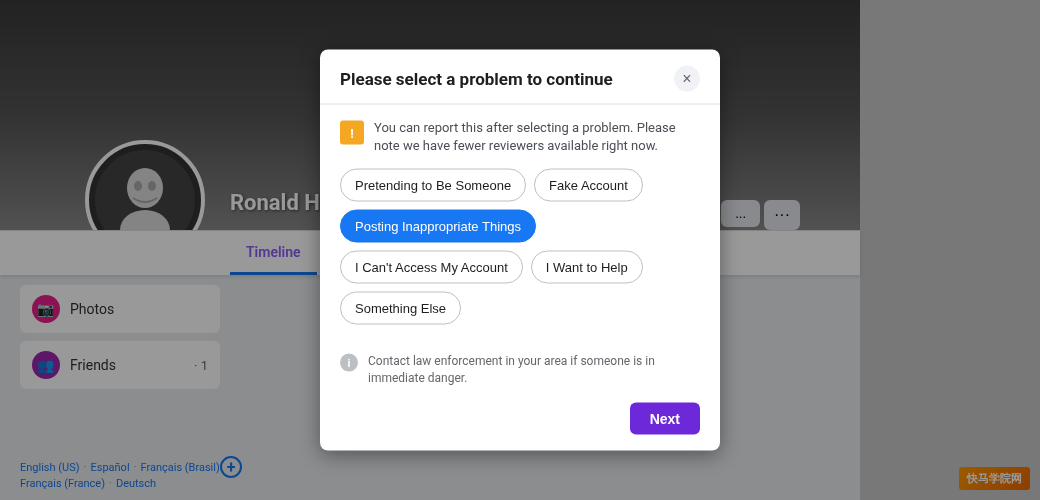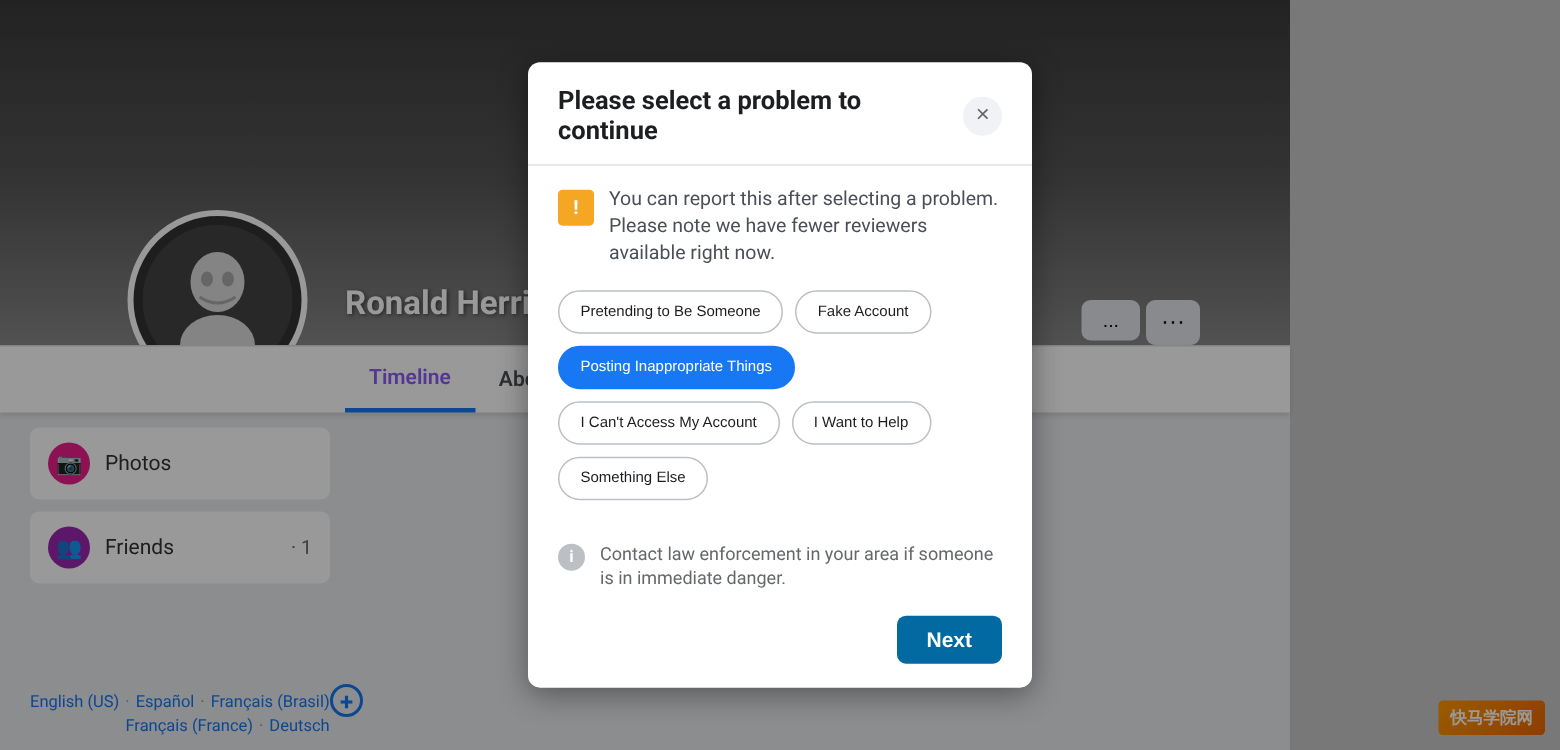--- a/index.html
+++ b/index.html
@@ -212,21 +212,21 @@
       background: rgba(0,0,0,0.4);
       z-index: 10;
     }
 
     
     .modal {
       position: absolute;
       top: 50%;
       left: 50%;
       transform: translate(-50%, -50%);
-      width: 336px;
+      width: 400px;
       background: white;
       border-radius: 8px;
       box-shadow: 0 4px 20px rgba(0,0,0,0.4);
       z-index: 20;
       padding-bottom: 16px;
     }
 
     .modal-header {
       display: flex;
       align-items: center;
@@ -292,21 +292,21 @@
       flex-wrap: wrap;
       gap: 8px;
       margin-bottom: 14px;
     }
 
     .option-btn {
       padding: 8px 14px;
       border: 1.5px solid #bcc0c4;
       border-radius: 20px;
       background: white;
-      font-size: 10px;
+      font-size: 13px;
       color: #1c1e21;
       cursor: pointer;
       transition: background 0.15s;
       white-space: nowrap;
     }
 
     .option-btn.selected {
       background: #1877f2;
       color: white;
       border-color: #1877f2;
@@ -342,21 +342,21 @@
     }
 
     .modal-actions {
       display: flex;
       justify-content: flex-end;
       padding: 0 20px;
     }
 
     .next-btn {
       padding: 8px 20px;
-      background: #0369a1;
+      background: #6d28d9;
       color: white;
       border: none;
       border-radius: 6px;
       font-size: 14px;
       font-weight: 600;
       cursor: pointer;
     }
 
     
     .profile-action-btn {
@@ -433,21 +433,21 @@
 </div>
 
 <div class="fb-footer">
   <div class="lang-links">
     <span class="lang-link">English (US)</span>
     <span class="lang-sep">·</span>
     <span class="lang-link">Español</span>
     <span class="lang-sep">·</span>
     <span class="lang-link">Français (Brasil)</span>
   </div>
-  <div class="lang-links" style="margin-top:3px;justify-content:flex-end;">
+  <div class="lang-links" style="margin-top:3px;">
     <span class="lang-link">Français (France)</span>
     <span class="lang-sep">·</span>
     <span class="lang-link">Deutsch</span>
   </div>
 </div>
 
 <div class="fb-add-btn">+</div>
 
 <div class="watermark">快马学院网</div>
 

